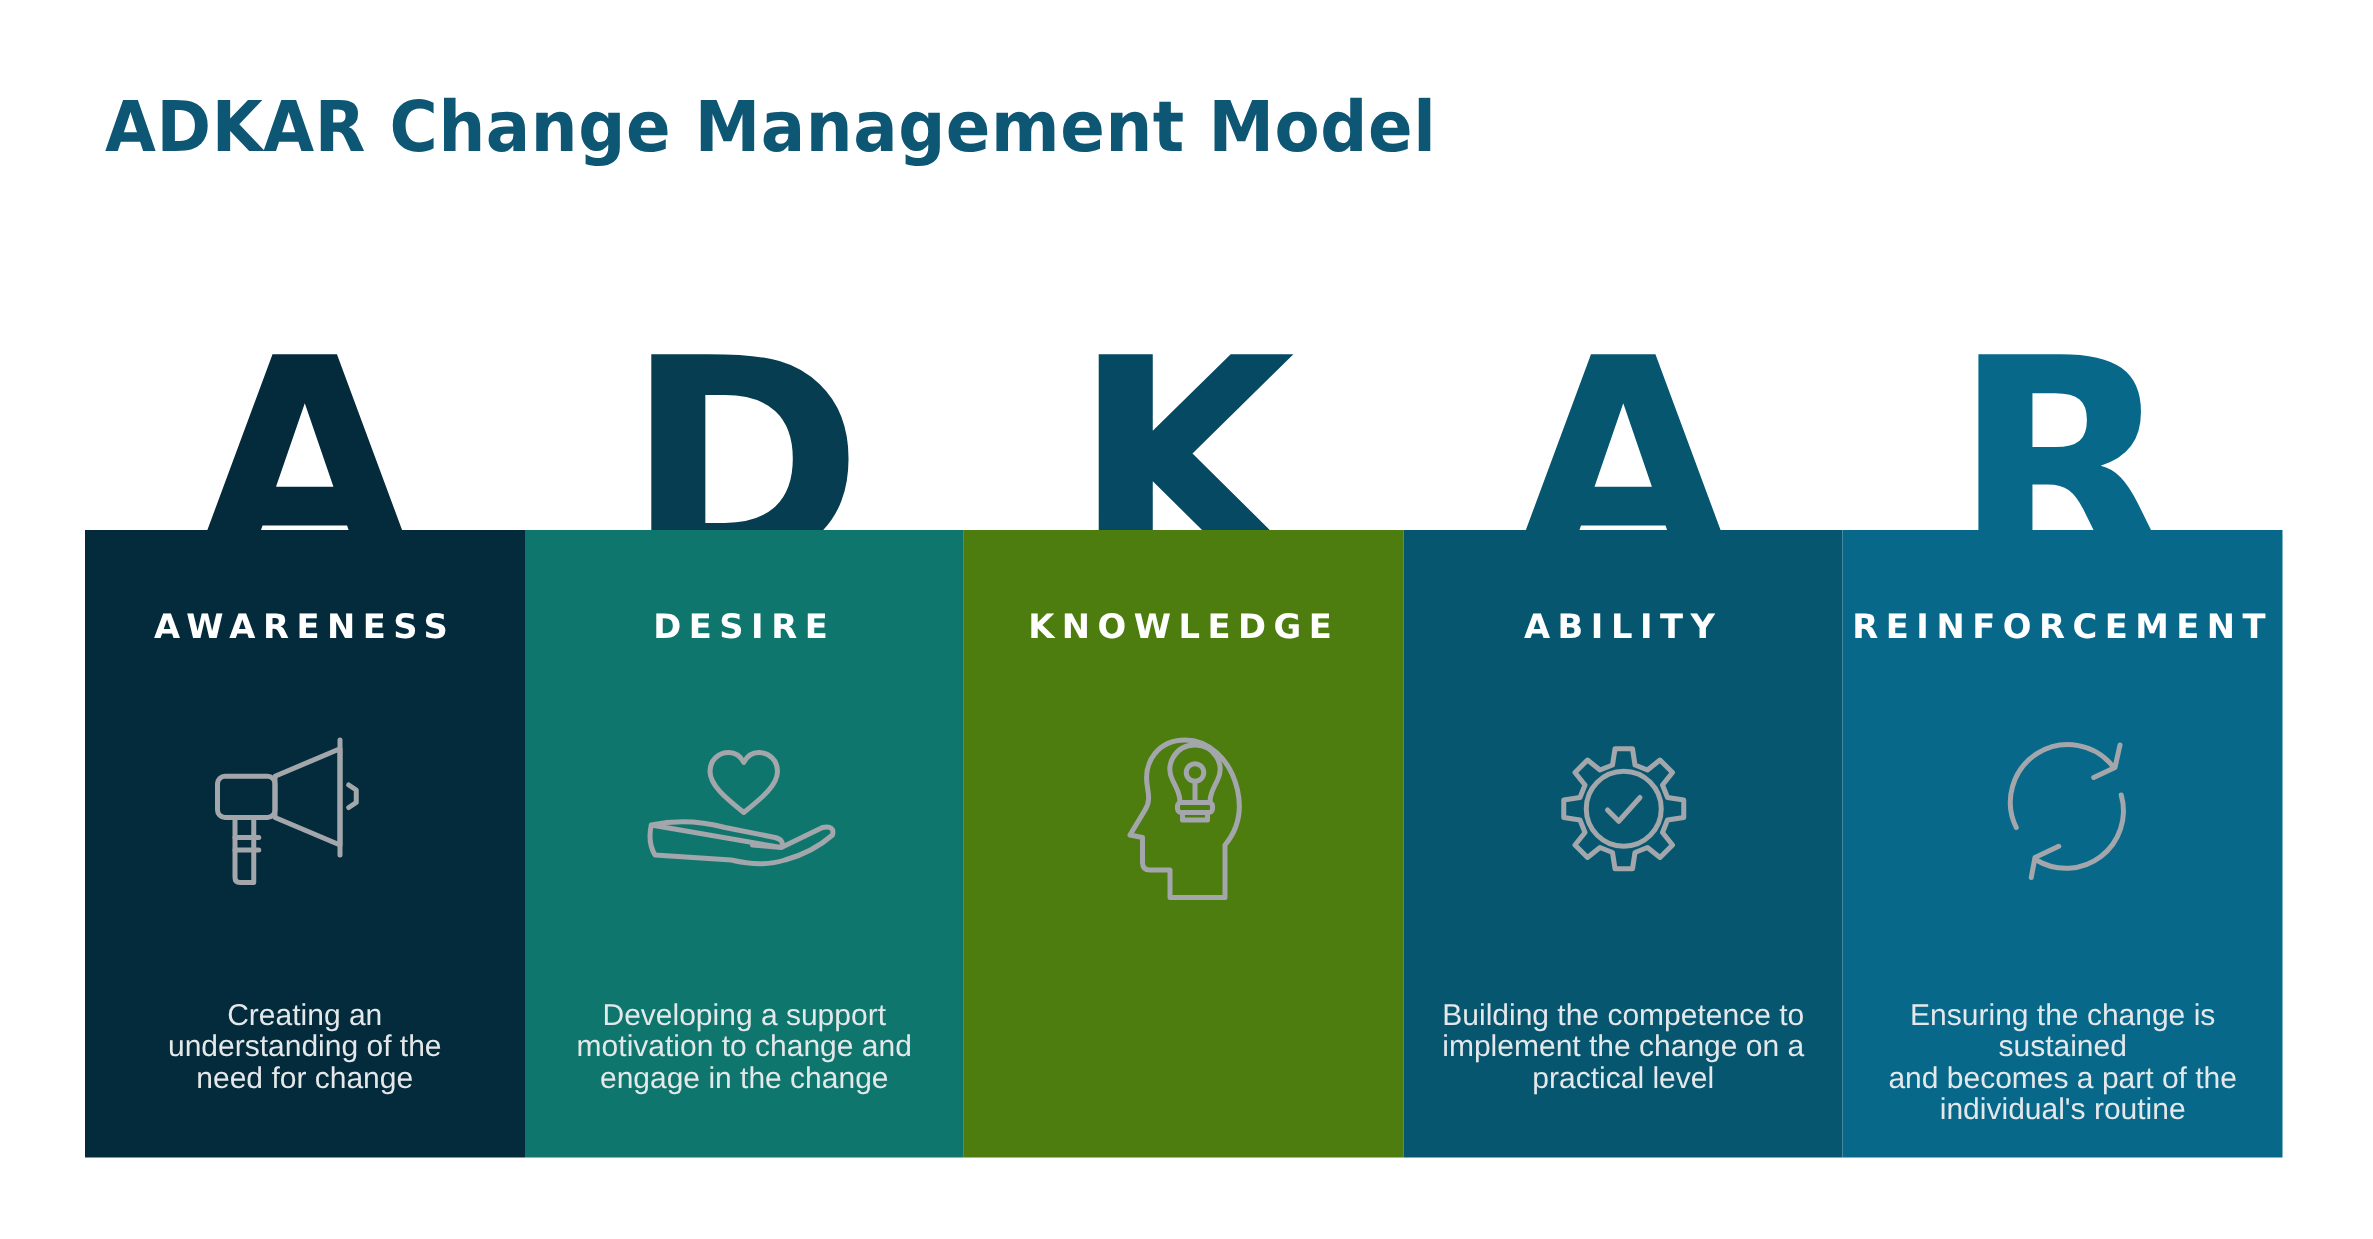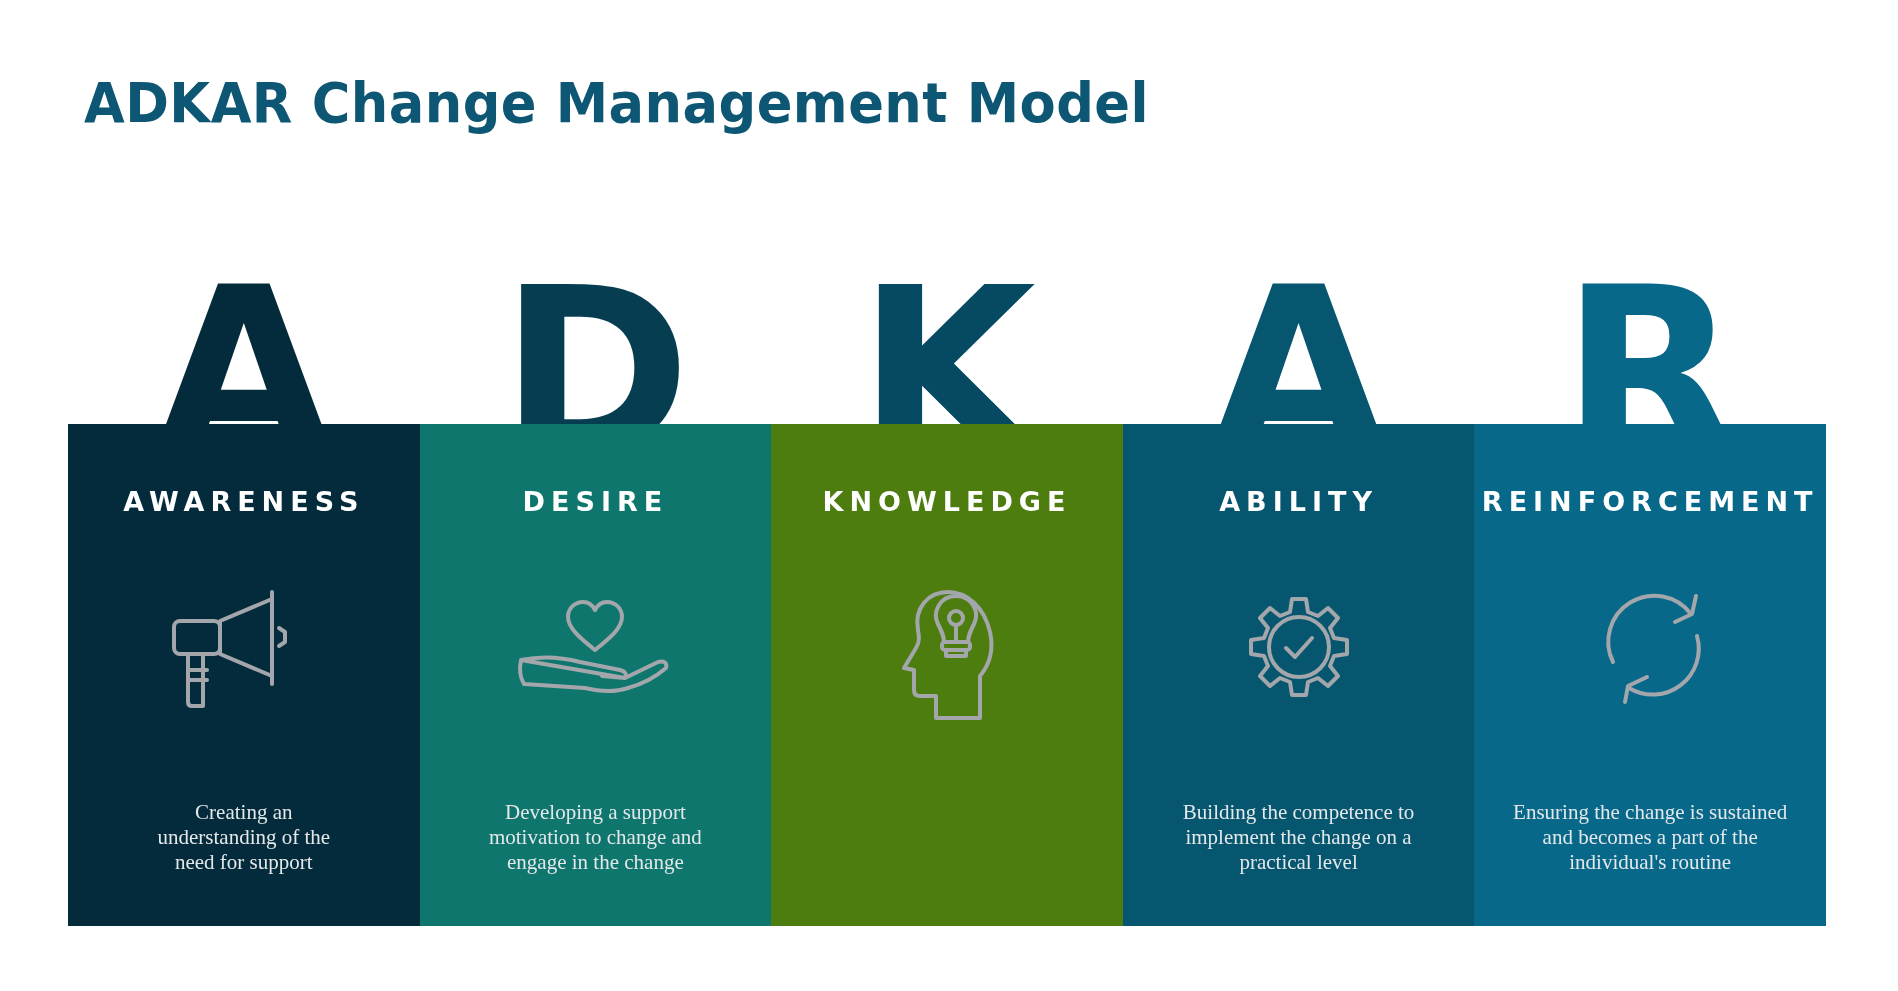--- a/index.html
+++ b/index.html
@@ -9,22 +9,22 @@
            color:#0d5674; letter-spacing:0.5px; font-family:"DejaVu Sans", sans-serif; transform:scaleX(0.94); transform-origin:left; }
   .strip { position:absolute; left:68px; top:424px; width:1758px; height:502px; display:flex; }
   .letters { position:absolute; left:68px; top:250px; width:1758px; height:174px; display:flex; overflow:hidden; }
   .letter-cell { flex:1; position:relative; }
   .big-letter { position:absolute; left:0; right:0; top:8px; text-align:center; font-family:"DejaVu Sans", sans-serif;
                 font-weight:bold; font-size:230px; line-height:1; }
   .panel { flex:1; position:relative; color:#fff; text-align:center; }
   .panel-title { position:absolute; left:0; right:0; top:62px; font-size:27px; font-weight:bold; letter-spacing:6px;
                  font-family:"DejaVu Sans", sans-serif; color:#ffffff; }
   .panel-icon { position:absolute; left:50%; top:160px; transform:translateX(-50%); width:170px; height:140px; }
-  .panel-desc { position:absolute; left:30px; right:30px; top:376px; font-size:21px; line-height:25px; color:#e4e8ea;
-                font-family:Liberation Serif, serif; }
+  .panel-desc { position:absolute; left:30px; right:30px; top:376px; font-size:24px; line-height:25px; color:#e4e8ea;
+                font-family:Liberation Sans, sans-serif; }
   .panel-desc span { display:block; }
   svg * { fill:none; stroke:#a3a7ab; stroke-width:4; stroke-linecap:round; stroke-linejoin:round; }
 </style>
 </head>
 <body>
 
 <h1 class="title">ADKAR Change Management Model</h1>
 
 <div class="letters">
   <div class="letter-cell">
@@ -53,21 +53,21 @@
       <path d="M61 37 L113 15 L113 92 L61 70 Z"></path>
       <line x1="113" y1="8" x2="113" y2="100"></line>
       <path d="M120 44 L126 48 L126 58 L120 62"></path>
       <path d="M29 70 L29 118 Q29 122 33 122 L44 122 L44 70"></path>
       <line x1="29" y1="86" x2="48" y2="86"></line>
       <line x1="29" y1="96" x2="48" y2="96"></line>
     </svg>
     <div class="panel-desc">
       <span>Creating an</span>
       <span>understanding of the</span>
-      <span>need for support</span>
+      <span>need for change</span>
     </div>
   </div>
 
   <div class="panel" style="background:#0f766e">
     <div class="panel-title">DESIRE</div>
     <svg class="panel-icon" viewBox="0 0 170 140">
       <path d="M85 66 C70 54 58 44 58 33 C58 24 65 18 73 18 C79 18 83 22 85 26 C87 22 91 18 97 18 C105 18 112 24 112 33 C112 44 100 54 85 66 Z"></path>
       <path d="M11 76 Q40 70 70 78 L110 86 Q118 88 115 94 L92 92 M115 94 L148 78 Q158 76 156 84 Q140 98 118 104 Q100 110 75 104 L14 100 Q8 90 11 76 Z"></path>
     </svg>
     <div class="panel-desc">

